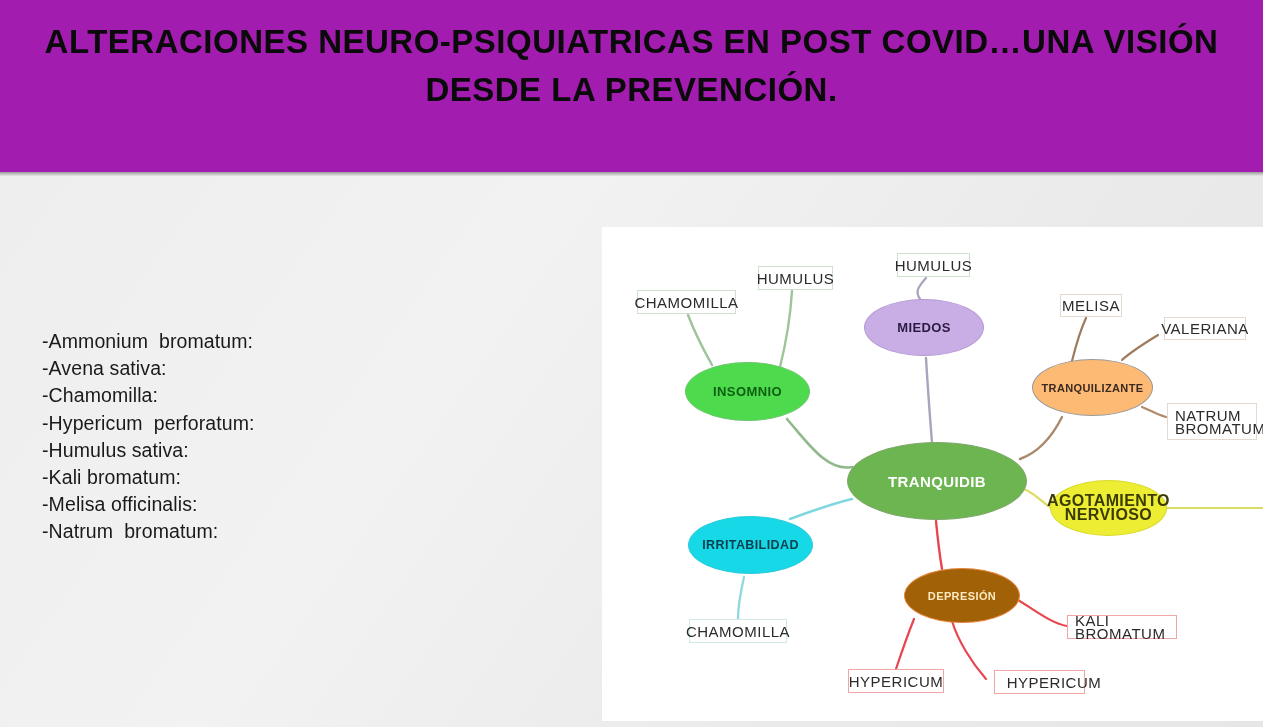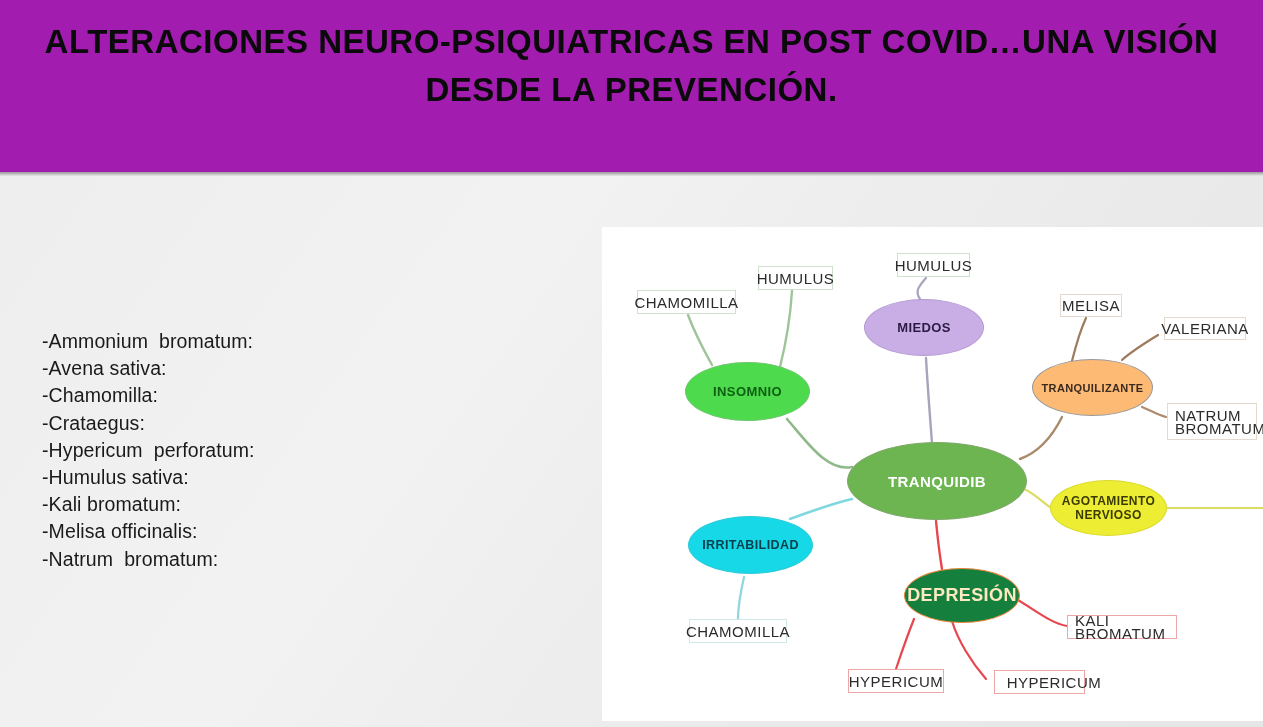--- a/index.html
+++ b/index.html
@@ -106,31 +106,31 @@
     color:#2b1a43;font-size:13px;
   }
   #n-tranquilizante{
     left:430px;top:132px;width:121px;height:57px;
     background:#fdba74;border:1px solid #9a9a9a;
     color:#3a2a20;font-size:11px;
   }
   #n-agotamiento{
     left:448px;top:253px;width:117px;height:56px;
     background:#eded34;border:1px solid #d9d92d;
-    color:#3b3b00;font-size:12px;line-height:14px;
+    color:#3b3b00;font-size:16px;line-height:14px;
   }
   #n-irritabilidad{
     left:86px;top:292px;width:125px;height:58px;
     background:#17d8e6;border:1px solid #2fcada;
     color:#07414f;font-size:12.5px;
   }
   #n-depresion{
     left:302px;top:341px;width:116px;height:55px;
-    background:#15803d;border:1px solid #e8843c;
-    color:#fce9c0;font-size:18px;
+    background:#a16207;border:1px solid #e8843c;
+    color:#fce9c0;font-size:11px;
   }
 
   
   #n-insomnio{top:135px;}
   #n-irritabilidad{top:289px;}
 
   
   #l-chamomilla-ins{left:35px;top:63px;width:99px;height:24px;border-color:#cfe0cf;justify-content:center;}
   #l-humulus-ins{left:156px;top:39px;width:75px;height:24px;border-color:#cfe0cf;justify-content:center;}
   #l-humulus-mie{left:295px;top:26px;width:73px;height:24px;border-color:#cfe0cf;justify-content:center;}
@@ -151,21 +151,20 @@
     <div id="title">ALTERACIONES NEURO-PSIQUIATRICAS EN POST COVID…UNA VISIÓN DESDE LA PREVENCIÓN.</div>
   </div>
   <div id="header-rule"></div>
 
   <div id="body-bg"></div>
 
   <div id="list">
     <div class="list-item">-Ammonium  bromatum:</div>
     <div class="list-item">-Avena sativa:</div>
     <div class="list-item">-Chamomilla:</div>
-    <div class="list-item">-Crataegus:</div>
     <div class="list-item">-Hypericum  perforatum:</div>
     <div class="list-item">-Humulus sativa:</div>
     <div class="list-item">-Kali bromatum:</div>
     <div class="list-item">-Melisa officinalis:</div>
     <div class="list-item">-Natrum  bromatum:</div>
   </div>
 
   <div id="diagram">
 
     <svg id="edges" viewBox="0 0 661 494">

